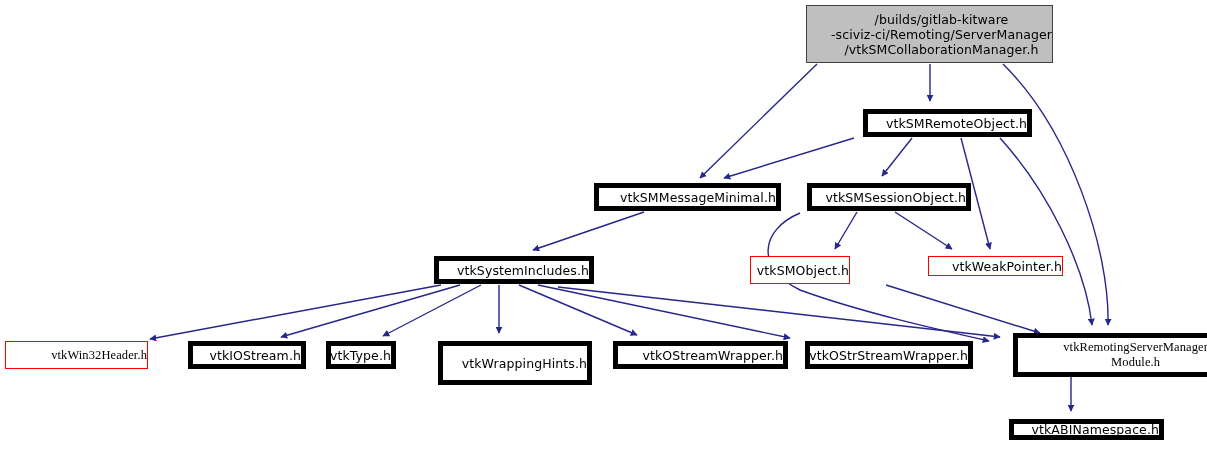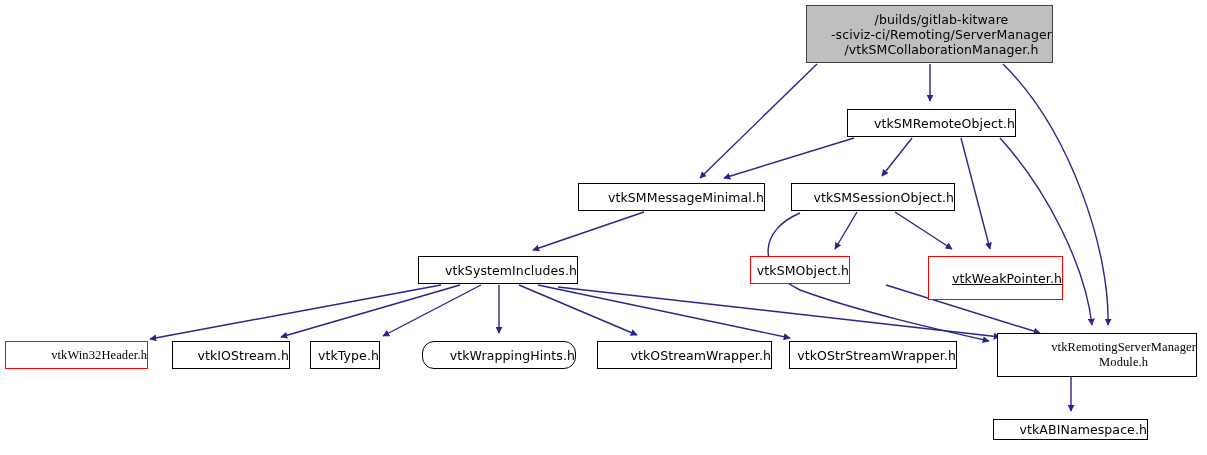--- a/index.html
+++ b/index.html
@@ -37,21 +37,22 @@
     background: #ffffff;
     border: 1px solid #000000;
     white-space: pre-line;
     letter-spacing: 0.1px;
   }
   .node.root {
     background: #bfbfbf;
     border: 1px solid #404040;
   }
   .node.plain {
-    border: 1px solid #000000;
+    border: 5px solid #000000;
+    margin-left: 16px;
   }
   .node.redbox {
     border: 1.5px solid #ff0000;
   }
 </style>
 </head>
 <body>
 
 <div id="graph-canvas">
 
@@ -86,26 +87,26 @@
   </svg>
 
   <div id="node-layer">
       <div class="node root" style="left: 806px; top: 5px; width: 247px; height: 58px;"><span>/builds/gitlab-kitware
 -sciviz-ci/Remoting/ServerManager
 /vtkSMCollaborationManager.h</span></div>
       <div class="node plain" style="left: 847px; top: 109px; width: 169px; height: 28px;"><span>vtkSMRemoteObject.h</span></div>
       <div class="node plain" style="left: 578px; top: 183px; width: 187px; height: 28px; padding-left: 39px;"><span>vtkSMMessageMinimal.h</span></div>
       <div class="node plain" style="left: 791px; top: 183px; width: 164px; height: 28px;"><span>vtkSMSessionObject.h</span></div>
       <div class="node redbox" style="left: 750px; top: 256px; width: 100px; height: 28px;"><span>vtkSMObject.h</span></div>
-      <div class="node redbox" style="left: 928px; top: 256px; width: 135px; height: 44px; text-decoration: underline;"><span>vtkWeakPointer.h</span></div>
+      <div class="node redbox" style="left: 928px; top: 256px; width: 135px; height: 20px;"><span>vtkWeakPointer.h</span></div>
       <div class="node plain" style="left: 418px; top: 256px; width: 160px; height: 28px; padding-left: 22px;"><span>vtkSystemIncludes.h</span></div>
       <div class="node redbox" style="left: 5px; top: 341px; width: 143px; height: 28px; font-family: Liberation Serif, serif;"><span>vtkWin32Header.h</span></div>
       <div class="node plain" style="left: 172px; top: 341px; width: 118px; height: 28px;"><span>vtkIOStream.h</span></div>
       <div class="node plain" style="left: 310px; top: 341px; width: 70px; height: 28px;"><span>vtkType.h</span></div>
-      <div class="node plain" style="left: 422px; top: 341px; width: 154px; height: 28px; border-radius: 12px;"><span>vtkWrappingHints.h</span></div>
+      <div class="node plain" style="left: 422px; top: 341px; width: 154px; height: 44px;"><span>vtkWrappingHints.h</span></div>
       <div class="node plain" style="left: 597px; top: 341px; width: 175px; height: 28px;"><span>vtkOStreamWrapper.h</span></div>
       <div class="node plain" style="left: 789px; top: 341px; width: 168px; height: 28px;"><span>vtkOStrStreamWrapper.h</span></div>
       <div class="node plain" style="left: 997px; top: 333px; width: 200px; height: 44px; font-family: Liberation Serif, serif;"><span>vtkRemotingServerManager
 Module.h</span></div>
       <div class="node plain" style="left: 993px; top: 419px; width: 155px; height: 21px;"><span>vtkABINamespace.h</span></div>
     </div>
 
 </div>
 
 </body></html>

